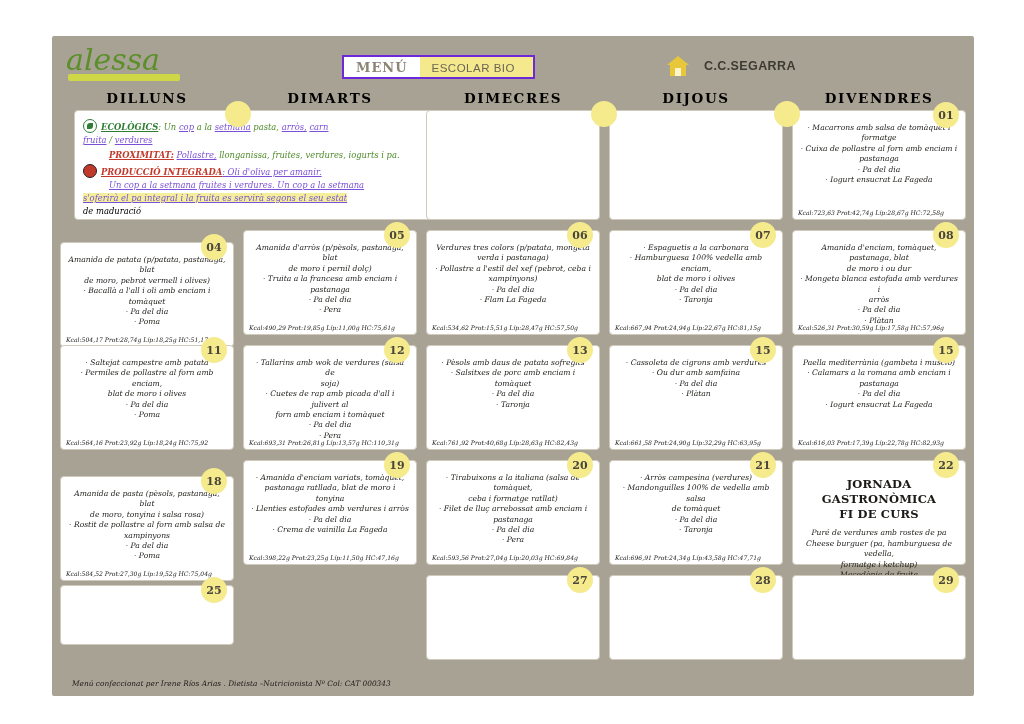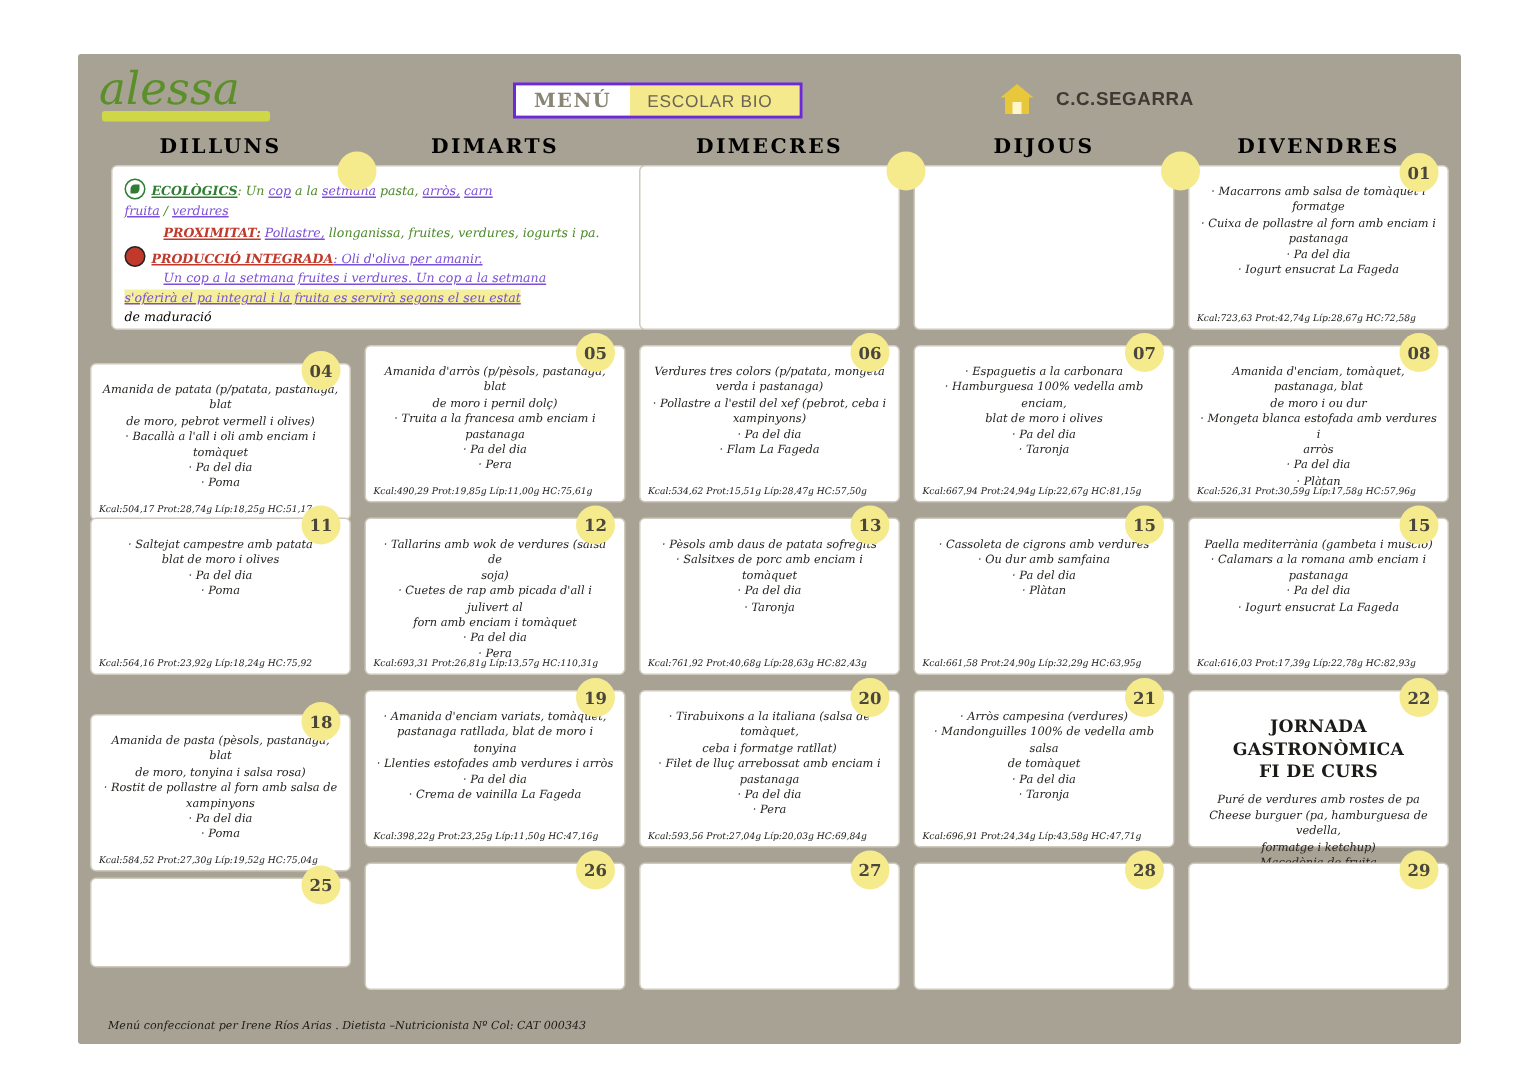--- a/index.html
+++ b/index.html
@@ -271,20 +271,21 @@
         <p class="line">· Pa del dia</p>
         <p class="line">· Plàtan</p>
       </div>
       <div class="kcal">Kcal:526,31 Prot:30,59g Líp:17,58g   HC:57,96g</div>
     </div>
 
     <div class="cell" style="left:0px;   top:235px; height:105px;">
       <div class="daynum">11</div>
       <div class="body">
         <p class="line">· Saltejat campestre amb patata</p>
+        <p class="line">· Permiles de pollastre al forn amb enciam,</p>
         <p class="line">blat de moro i olives</p>
         <p class="line">· Pa del dia</p>
         <p class="line">· Poma</p>
       </div>
       <div class="kcal">Kcal:564,16  Prot:23,92g Líp:18,24g   HC:75,92</div>
     </div>
     <div class="cell" style="left:183px; top:235px; height:105px;">
       <div class="daynum">12</div>
       <div class="body">
         <p class="line">· Tallarins amb wok de verdures (salsa de</p>
@@ -382,23 +383,20 @@
         <div class="t2">Puré de verdures amb rostes de pa</div>
         <div class="t2" style="margin-top:0">Cheese burguer (pa, hamburguesa de vedella,</div>
         <div class="t2" style="margin-top:0">formatge i ketchup)</div>
         <div class="t2" style="margin-top:0">Macedònia de fruita</div>
       </div>
     </div>
 
     <div class="cell" style="left:0px;   top:475px; height:60px;text-align:right;">
       <div class="daynum">25</div>
     </div>
-    <div class="cell" style="left:183px; top:465px; height:85px;">
-      <div class="daynum">26</div>
-    </div>
     <div class="cell" style="left:366px; top:465px; height:85px;">
       <div class="daynum">27</div>
     </div>
     <div class="cell" style="left:549px; top:465px; height:85px;">
       <div class="daynum">28</div>
     </div>
     <div class="cell" style="left:732px; top:465px; height:85px;">
       <div class="daynum">29</div>
     </div>
   </div>

